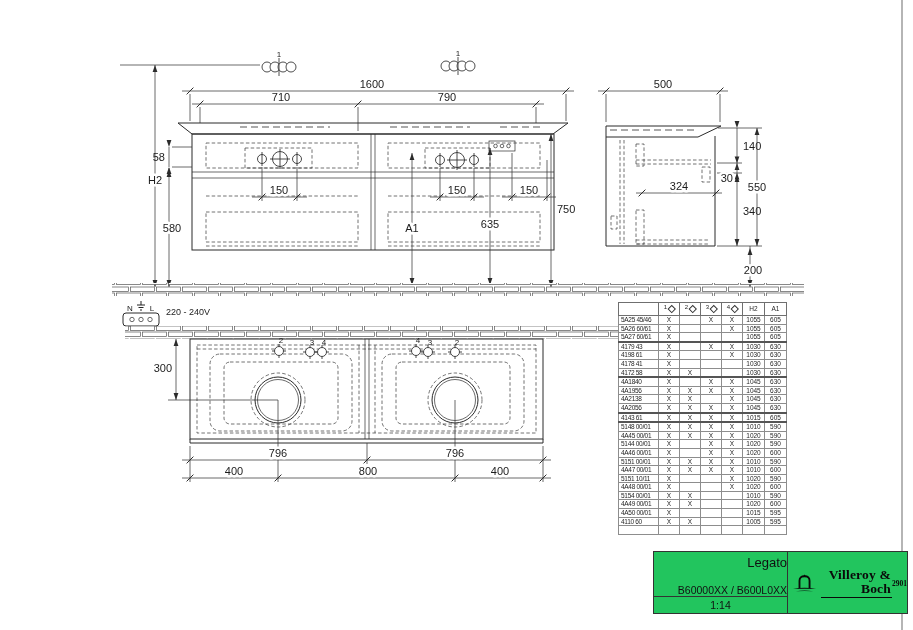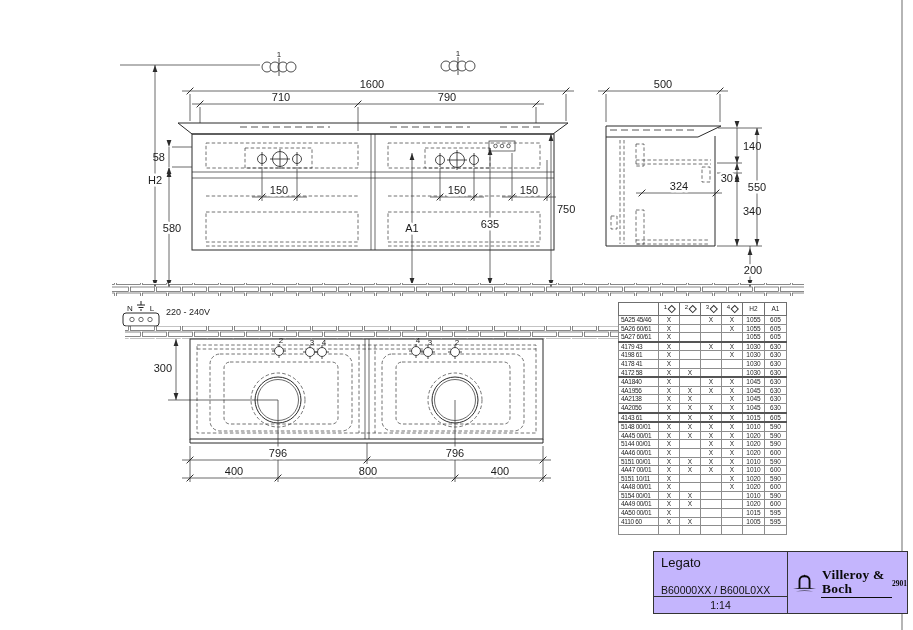--- a/index.html
+++ b/index.html
@@ -27,21 +27,21 @@
           height:7.6px; padding:0; text-align:center; color:#1f1f1f; white-space:nowrap; overflow:hidden; }
   .spec th { height:12px; border-color:#6f6f6f; }
   .spec td.art, .spec th.art { text-align:left; padding-left:2px; letter-spacing:-0.3px; }
   .spec tr.grp td { border-bottom:2px solid #555; }
   .dia { display:inline-block; width:3.5px; height:3.5px; border:1px solid #333; transform:rotate(45deg);
          margin-left:1.5px; vertical-align:1px; }
   .hnum { font-size:6px; vertical-align:3px; }
 
   
   .tblock { position:absolute; left:653px; top:551px; width:255px; height:63px; border:1.4px solid #333;
-            display:flex; background:#c4b5fd; box-sizing:border-box; }
+            display:flex; background:#22c55e; box-sizing:border-box;text-align:right; }
   .tb-left { width:134px; border-right:1.4px solid #333; display:flex; flex-direction:column; box-sizing:border-box; }
   .tb-name { flex:1; padding:3px 0 0 7px; }
   .tb-product { font-size:13px; color:#111; }
   .tb-codes   { font-size:10.5px; color:#111; margin-top:14px; }
   .tb-bottom  { height:24px; border-top:1.4px solid #333; display:flex; }
   .tb-version { width:104px; border-right:1.4px solid #333; font-size:10.5px; color:#111;
                 display:flex; align-items:center; padding-left:7px; box-sizing:border-box; }
   .tb-scale   { flex:1; font-size:10.5px; color:#111; display:flex; align-items:center; justify-content:center; }
   .tb-logo { flex:1; display:flex; flex-direction:row; align-items:center; justify-content:center; padding-top:1px; }
   .vb-brand { font-family:"Liberation Serif", serif; font-weight:bold; font-size:13.5px; color:#0a0a0a;

